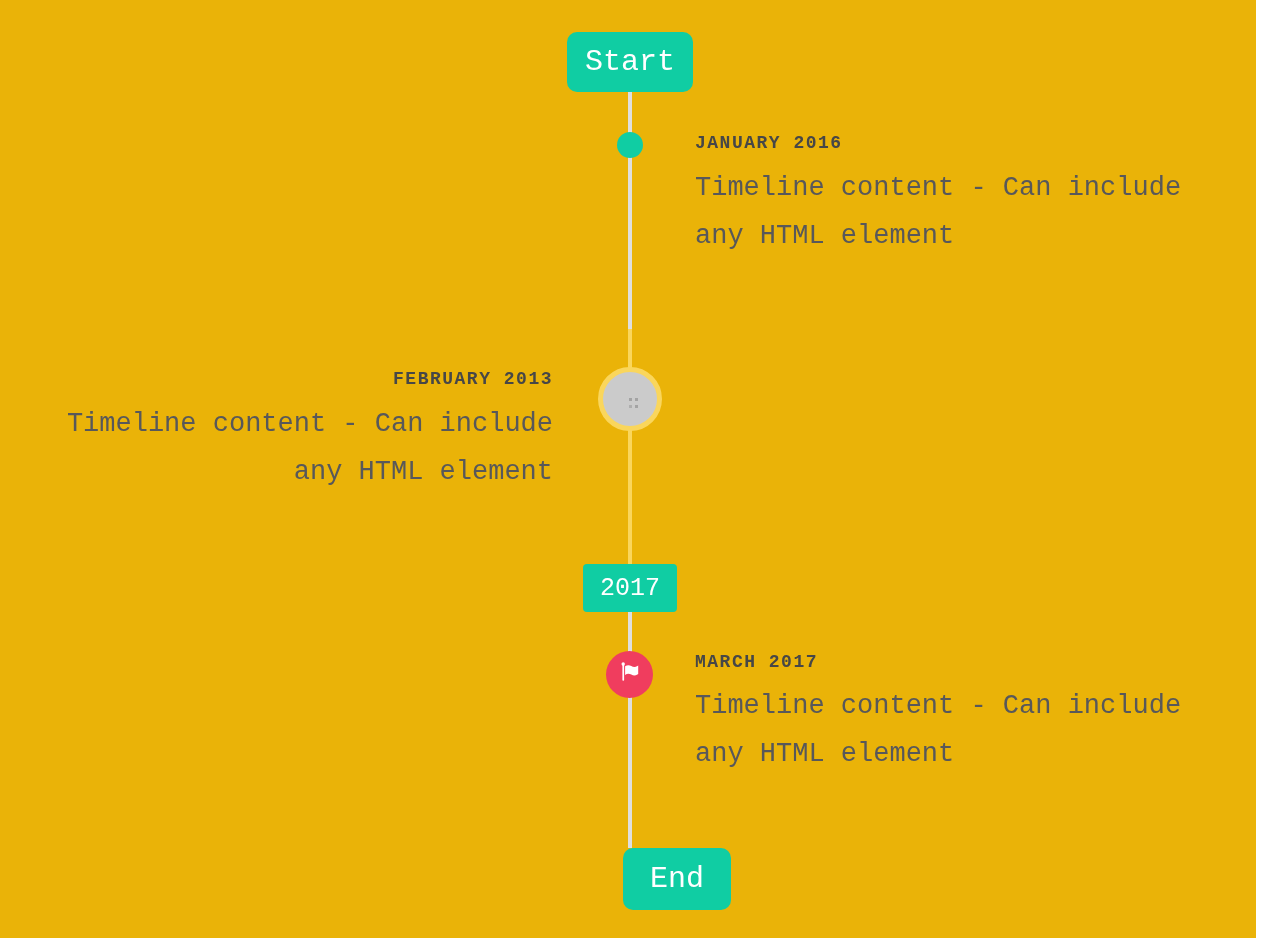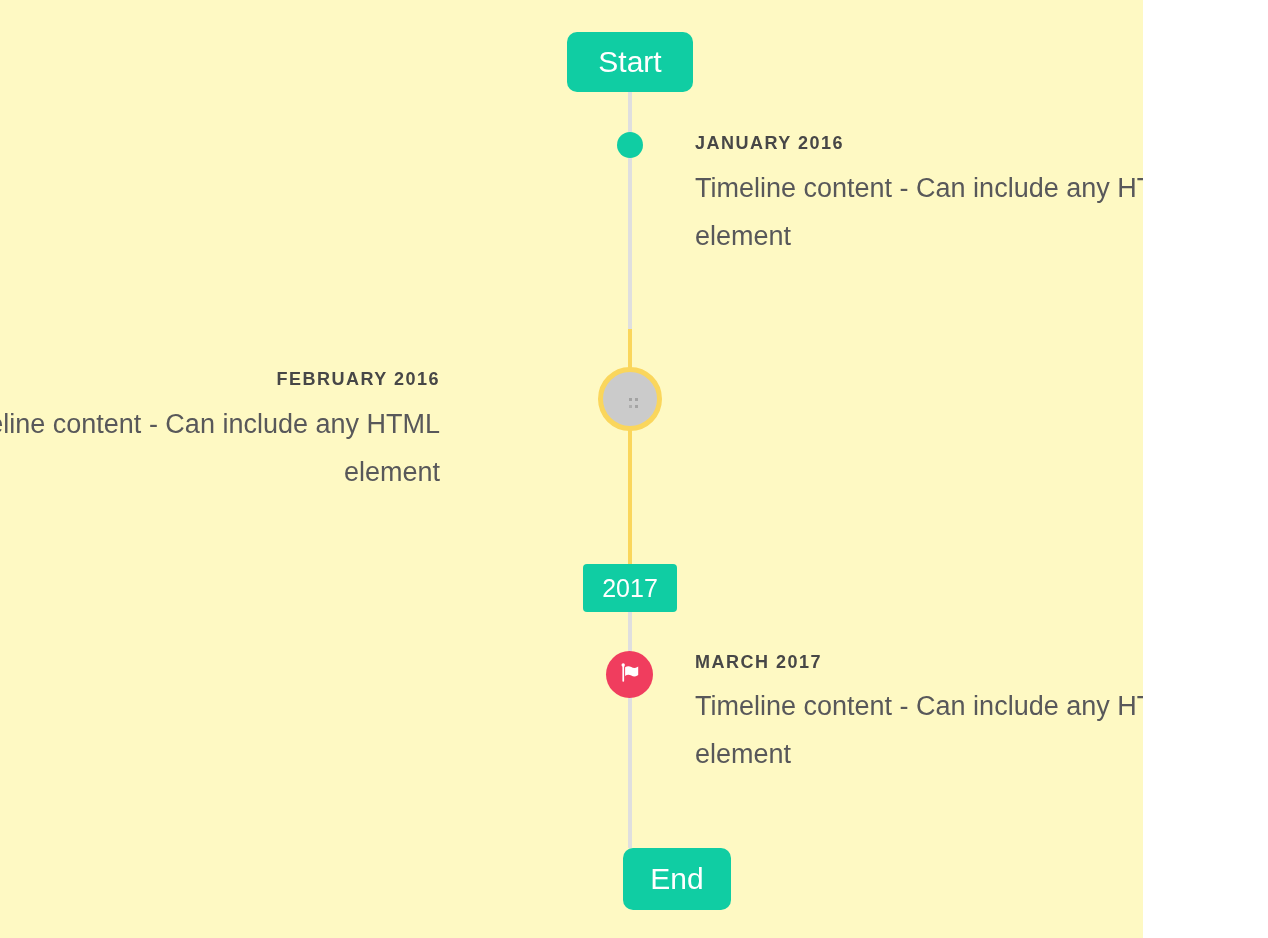--- a/index.html
+++ b/index.html
@@ -1,22 +1,22 @@
 <!DOCTYPE html>
 <html><head>
 <meta charset="utf-8">
 <style>
   html, body { margin: 0; padding: 0; background: #ffffff; }
   .stage {
     position: relative;
-    width: 1143px;
+    width: 1256px;
     height: 938px;
-    background: #fef9c3;
+    background: #eab308;
     overflow: hidden;
-    font-family: Liberation Sans, sans-serif;
+    font-family: Liberation Mono, monospace;
   }
   
   .line-seg { position: absolute; left: 628px; width: 4px; }
   .line-gray-top    { top: 92px;  height: 237px; background: #dfdfdf; }
   .line-yellow      { top: 329px; height: 235px; background: #fad65c; }
   .line-gray-bottom { top: 611px; height: 237px; background: #dfdfdf; }
 
   
   .badge {
     position: absolute;
@@ -96,21 +96,21 @@
     <span>Start</span>
   </div>
 
   <div class="marker-dot"></div>
   <div class="event-label side-right pos-jan-label">JANUARY 2016</div>
   <div class="event-content side-right pos-jan-content">Timeline content - Can include any HTML element</div>
 
   <div class="marker-image">
     <span class="broken-marks"></span>
   </div>
-  <div class="event-label side-left pos-feb-label">FEBRUARY 2016</div>
+  <div class="event-label side-left pos-feb-label">FEBRUARY 2013</div>
   <div class="event-content side-left pos-feb-content">Timeline content - Can include any HTML element</div>
 
   <div class="badge badge-year">
     <span>2017</span>
   </div>
 
   <div class="marker-flag">
     <span>
       <svg viewBox="0 0 24 24" fill="#ffffff" xmlns="http://www.w3.org/2000/svg">
         <circle cx="5.2" cy="3.9" r="1.7"></circle>

